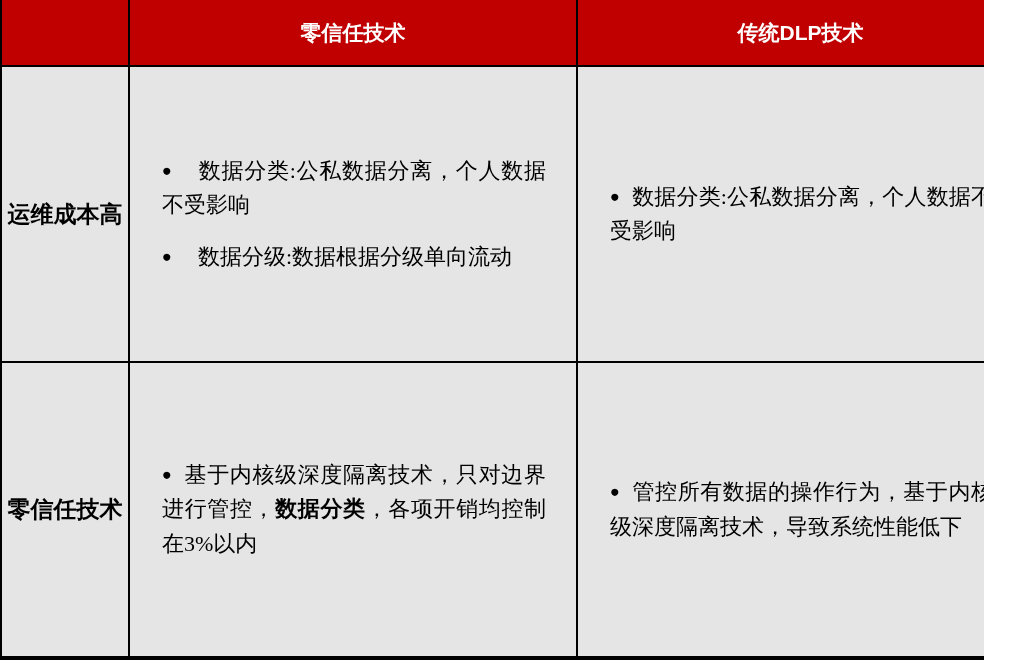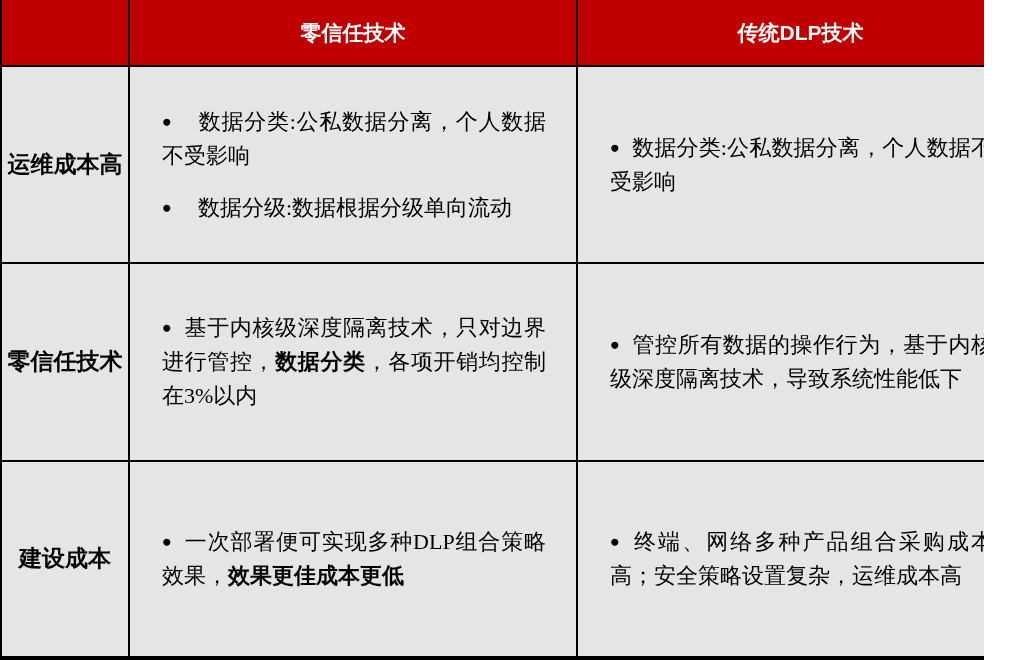--- a/index.html
+++ b/index.html
@@ -93,28 +93,15 @@
               <div class="bullet-item"><span class="bullet">●</span><span class="">基于内核级深度隔离技术，只对边界进行管控，</span><span class="bold">数据分类</span><span class="">，各项开销均控制在3%以内</span></div>
             </div>
           </td>
     <td class="content-cell">
             <div class="cell-inner">
               <div class="bullet-item"><span class="bullet">●</span><span class="">管控所有数据的操作行为，基于内核级深度隔离技术，导致系统性能低下</span></div>
             </div>
           </td>
   </tr>
 
-  <tr>
-    <td class="label-cell">建设成本</td>
-    <td class="content-cell">
-            <div class="cell-inner">
-              <div class="bullet-item"><span class="bullet">●</span><span class="">一次部署便可实现多种DLP组合策略效果，</span><span class="bold">效果更佳成本更低</span></div>
-            </div>
-          </td>
-    <td class="content-cell">
-            <div class="cell-inner">
-              <div class="bullet-item"><span class="bullet">●</span><span class="">终端、网络多种产品组合采购成本高；安全策略设置复杂，运维成本高</span></div>
-            </div>
-          </td>
-  </tr>
 </tbody>
   </table>
 </div>
 
 </body></html>

